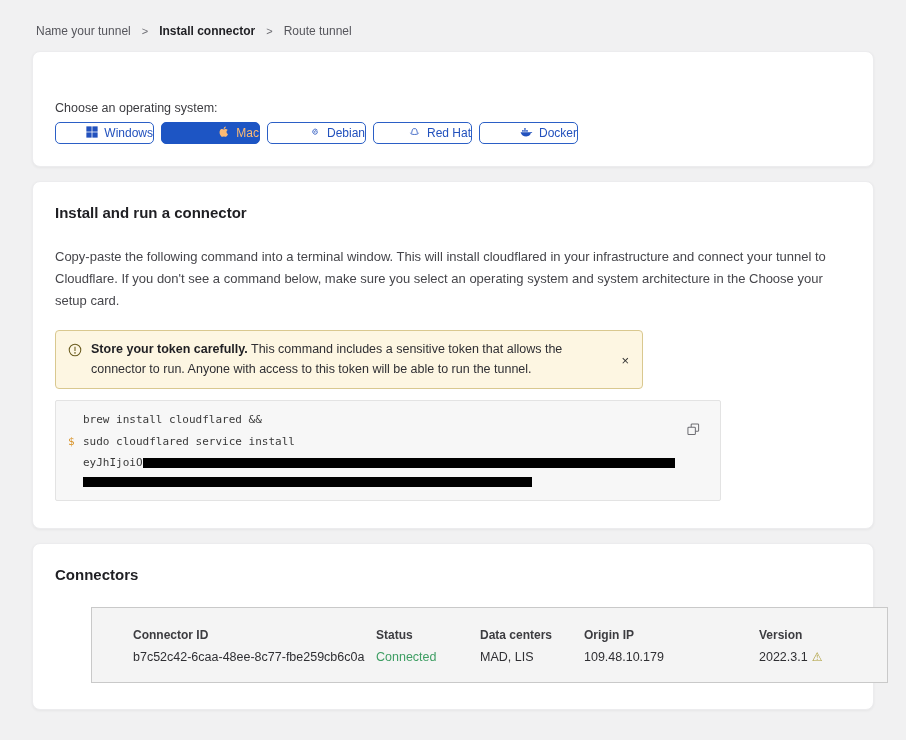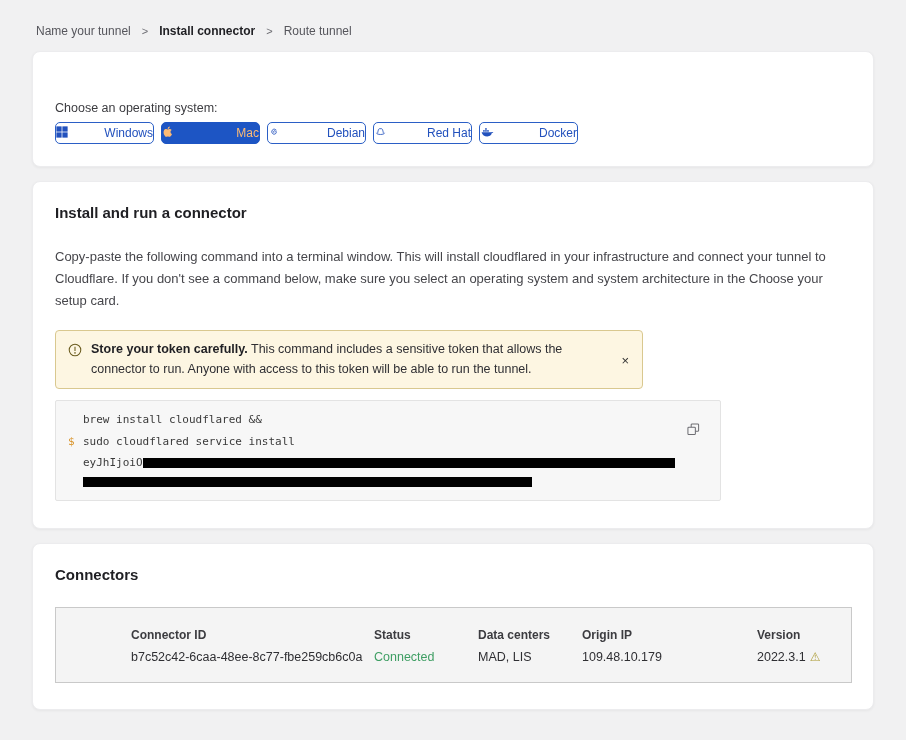--- a/index.html
+++ b/index.html
@@ -27,21 +27,21 @@
     padding:22px;
     margin-bottom:14px;
   }
   .card-title { font-size:15px; font-weight:700; color:#1f1f23; }
 
   
   .os-label { margin-top:27px; font-size:12.5px; color:#3c3c40; }
   .os-row { display:flex; gap:7px; margin-top:7px; }
   .os-btn {
     width:99px; height:22px;
-    display:flex; align-items:center; justify-content:space-between; gap:6px;
+    display:flex; align-items:center; justify-content:flex-end; gap:6px;
     background:#fff; border:1px solid #2b5fc6; border-radius:5px;
     color:#2251bd; font-size:12px; font-family:"Liberation Sans",sans-serif;
     cursor:pointer;
   }
   .os-btn.selected { background:#1d55c4; border-color:#1d55c4; color:#fdba74; }
   .os-btn svg { flex:0 0 auto; }
 
   
   .install-desc { margin-top:25px; font-size:13px; line-height:1.7; color:#46464b; max-width:798px; }
   .warn-banner {
@@ -75,21 +75,22 @@
     background:none; border:none; color:#6e6e73; cursor:pointer; padding:0;
   }
 
   
   .connectors-card { padding-bottom:26px; }
   .conn-table {
     margin-top:24px; width:797px;
     background:#f4f4f4; border:1px solid #c9c9c9;
     display:grid; grid-template-columns:243px 104px 104px 175px auto;
     row-gap:8px;
-    padding:20px 10px 18px 75px;
+    padding:20px 10px 18px 41px;
+    margin-left:36px;
   }
   .th { font-size:12px; font-weight:700; color:#3c3c40; }
   .td { font-size:12.5px; color:#2f2f33; }
   .td.status-connected { color:#3e9e63; }
   .warn-triangle { color:#ab9b33; font-size:12px; margin-left:4px; }
 </style>
 </head>
 <body>
 
 <div class="page">

